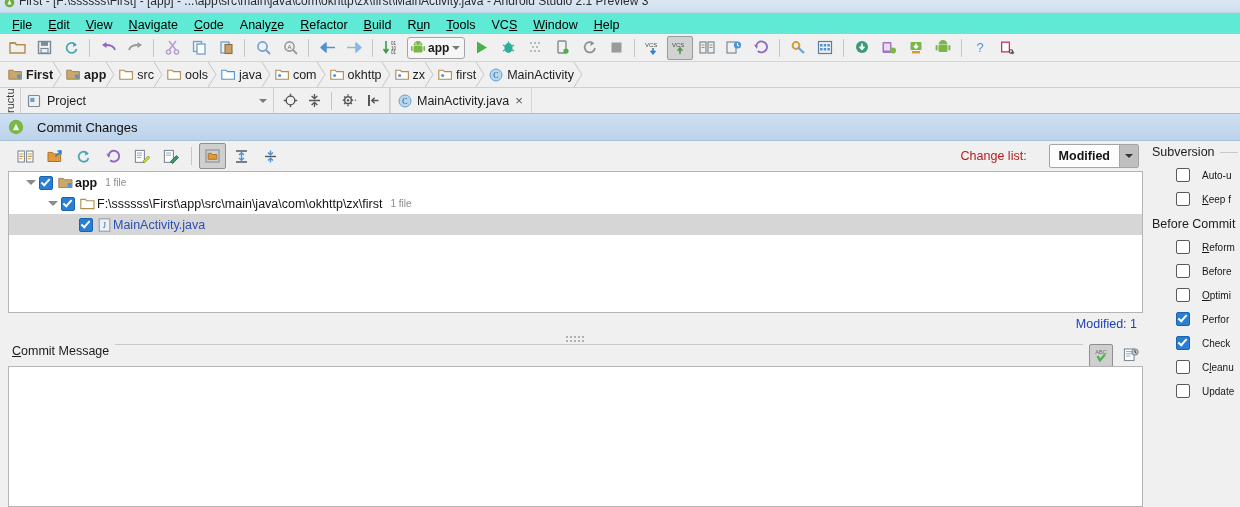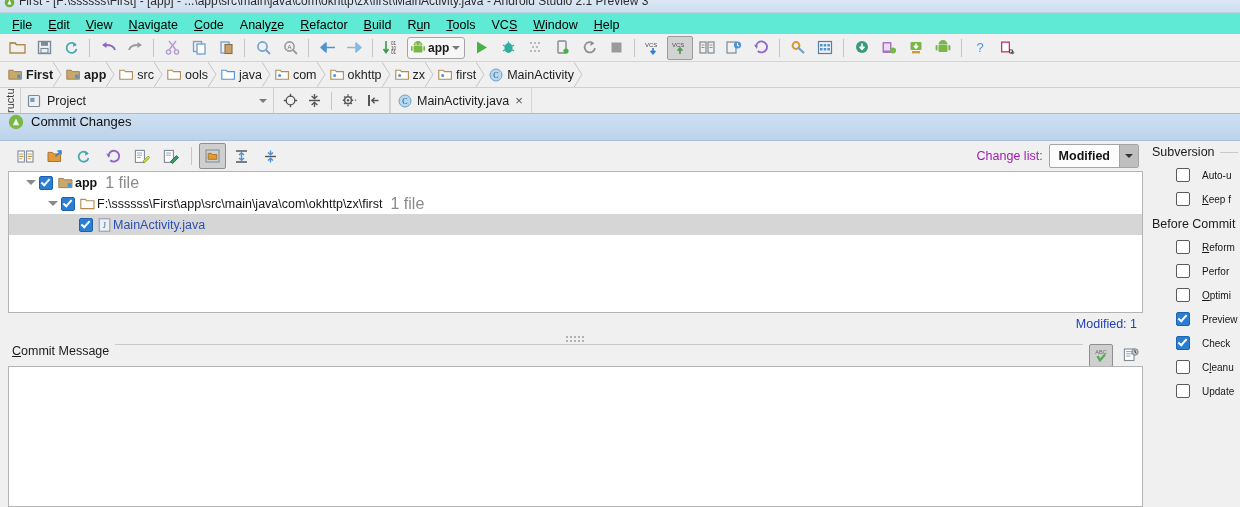--- a/index.html
+++ b/index.html
@@ -81,40 +81,40 @@
   .editor-tab{
     display:flex;align-items:center;gap:5px;padding:0 7px;background:#f0f0f0;
     font-size:12.5px;color:#1c1c1c;cursor:default;border-left:1px solid #d6d6d6;border-right:1px solid #d6d6d6;
   }
   .tabclose{font-size:13px;color:#555;padding:0 1px;line-height:1;}
   .tabfill{flex:1;background:#f0f0f0;}
 
   
   .commit-header{
     height:26px;background:linear-gradient(#cfe0f2,#bcd3ea);
-    display:flex;align-items:flex-start;gap:7px;padding:0 8px;flex:0 0 auto;
+    display:flex;align-items:center;gap:13px;padding:0 8px;flex:0 0 auto;
     border-bottom:1px solid #a8c0d8;
   }
   .commit-header .ttl{font-size:13px;color:#0e0e0e;}
 
   
   .body{flex:1;display:flex;min-height:0;background:#f0f0f0;}
   .left{flex:1;display:flex;flex-direction:column;min-width:0;padding:0 4px 0 8px;}
   .right{
     width:92px;flex:0 0 auto;background:#f0f0f0;padding-top:4px;overflow:hidden;
     border-left:1px solid #f0f0f0;
   }
 
   
   .ctoolbar{height:30px;display:flex;align-items:center;gap:2px;padding:0 4px;flex:0 0 auto;}
   .ct{width:25px;height:24px;display:flex;align-items:center;justify-content:center;border:1px solid transparent;border-radius:2px;cursor:default;}
   .ct.on{background:#cfcfcf;border-color:#8f8f8f;}
   .ctsep{width:1px;height:18px;background:#c6c6c6;margin:0 5px;}
   .ctspacer{flex:1;}
-  .chlabel{font-size:12.5px;color:#a21caf;margin-right:4px;}
+  .chlabel{font-size:12.5px;color:#b91c1c;margin-right:20px;}
   .chselect{
     display:flex;align-items:center;height:22px;border:1px solid #a5a5a5;border-radius:2px;
     background:#fdfdfd;cursor:default;overflow:hidden;
   }
   .chselect .val{padding:0 9px;font-weight:bold;font-size:12.5px;color:#141414;}
   .chselect .arrow{
     width:18px;height:100%;background:#bfbfbf;border-left:1px solid #a5a5a5;
     display:flex;align-items:center;justify-content:center;
   }
 
@@ -131,21 +131,21 @@
     flex:0 0 auto;margin-right:5px;position:relative;
   }
   .cb.ck{background:#2a7fd4;border-color:#1b63ad;}
   .cb.ck:after{
     content:"";position:absolute;left:3px;top:0px;width:3px;height:7px;
     border:solid #fff;border-width:0 2px 2px 0;transform:rotate(42deg);
   }
   .tlabel{font-size:12.5px;color:#151515;margin-left:2px;}
   .tlabel.bold{font-weight:bold;}
   .tlabel.link{color:#2b50b5;}
-  .tcount{font-size:16px;color:#8a8a8a;margin-left:8px;}
+  .tcount{font-size:10px;color:#8a8a8a;margin-left:8px;}
 
   .statusline{height:22px;display:flex;align-items:center;justify-content:flex-end;padding-right:6px;flex:0 0 auto;}
   .modified{font-size:12.5px;color:#2040b8;margin-left:46px;}
 
   .splitter{height:9px;display:flex;align-items:center;justify-content:center;flex:0 0 auto;}
   .dots{display:grid;grid-template-columns:repeat(5,3px);grid-template-rows:repeat(2,3px);gap:1px;}
   .dots i{width:2px;height:2px;background:#b0b0b0;display:block;}
 
   .msg-header{height:22px;display:flex;align-items:flex-start;gap:6px;flex:0 0 auto;padding-left:4px;}
   .msg-title{font-size:12.5px;color:#1c1c1c;white-space:nowrap;}
@@ -768,29 +768,29 @@
         <div class="group-head">
           <span class="gt">Before Commit</span>
           <span class="gl"></span>
         </div>
         <div class="opt">
           <span class="cb"></span>
           <span class="ol"><u>R</u>eform</span>
         </div>
         <div class="opt">
           <span class="cb"></span>
-          <span class="ol">Perfor</span>
+          <span class="ol">Before</span>
         </div>
         <div class="opt">
           <span class="cb"></span>
           <span class="ol"><u>O</u>ptimi</span>
         </div>
         <div class="opt">
           <span class="cb ck"></span>
-          <span class="ol">Preview</span>
+          <span class="ol">Perfor</span>
         </div>
         <div class="opt">
           <span class="cb ck"></span>
           <span class="ol">Check</span>
         </div>
         <div class="opt">
           <span class="cb"></span>
           <span class="ol">C<u>l</u>eanu</span>
         </div>
         <div class="opt">

